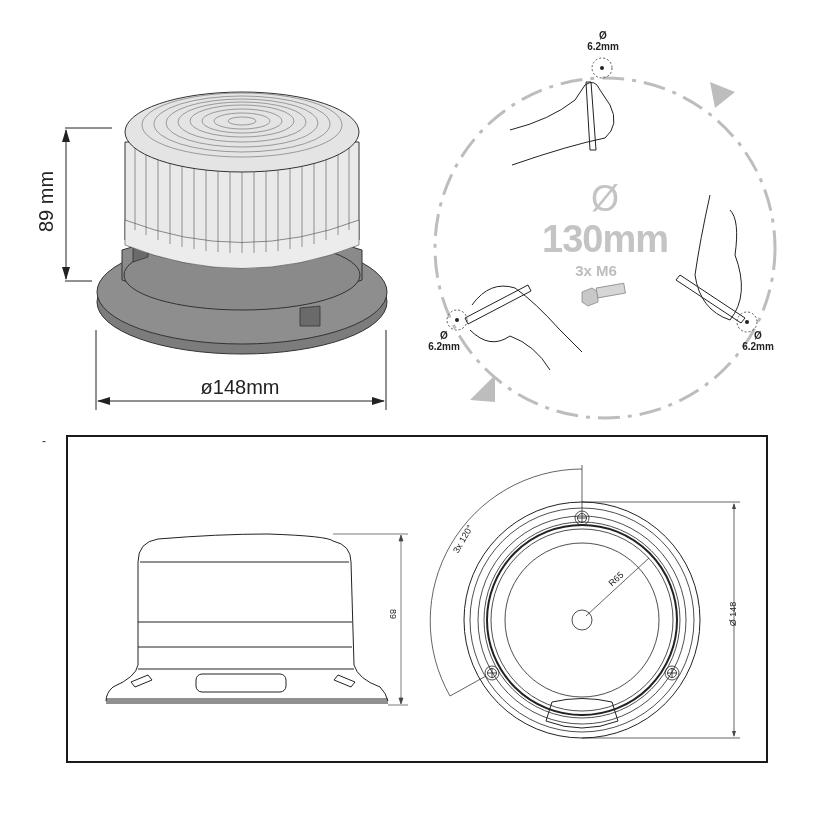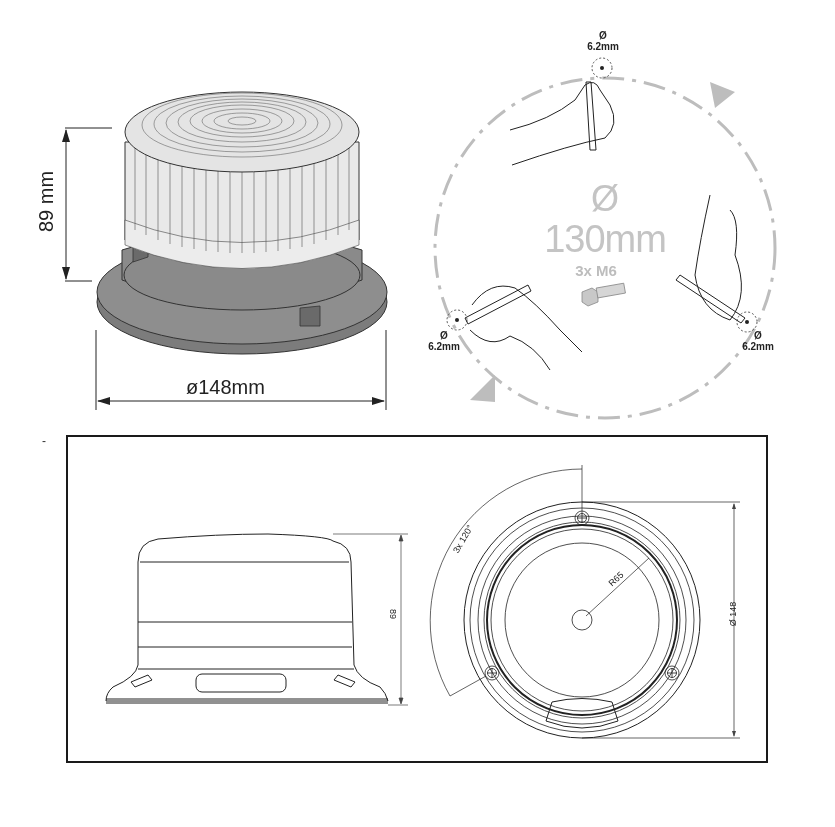--- a/index.html
+++ b/index.html
@@ -64,21 +64,21 @@
     <polygon points="36,49 32,62 40,62" fill="#222"></polygon>
     <polygon points="36,200 32,187 40,187" fill="#222"></polygon>
 
     <line x1="66" y1="250" x2="66" y2="330" stroke="#222" stroke-width="1"></line>
     <line x1="356" y1="250" x2="356" y2="330" stroke="#222" stroke-width="1"></line>
     <line x1="68" y1="321" x2="354" y2="321" stroke="#222" stroke-width="1"></line>
     <polygon points="67,321 80,317 80,325" fill="#222"></polygon>
     <polygon points="355,321 342,317 342,325" fill="#222"></polygon>
   </svg>
   <div class="abs dim-label" style="left:-30px;top:110px;width:92px;text-align:center;font-size:20px;transform:rotate(-90deg);">89 mm</div>
-  <div class="abs dim-label" style="left:156px;top:296px;width:120px;font-size:20px;">ø148mm</div>
+  <div class="abs dim-label" style="left:150px;top:296px;width:120px;text-align:center;font-size:20px;">ø148mm</div>
 </div>
 
 <div class="abs" style="left:410px;top:30px;width:390px;height:390px;">
   <svg width="390" height="390" viewBox="0 0 390 390">
     <circle cx="195" cy="218" r="170" fill="none" stroke="#bdbdbd" stroke-width="3" stroke-dasharray="22 8 4 8"></circle>
 
     <polygon points="300,52 325,62 305,78" fill="#bdbdbd"></polygon>
     <polygon points="60,370 85,345 85,372" fill="#bdbdbd"></polygon>
 
     <circle cx="192" cy="38" r="10" fill="none" stroke="#555" stroke-width="1" stroke-dasharray="2 2"></circle>
@@ -96,21 +96,21 @@
       <path d="M300,165 Q290,210 285,245 Q290,280 320,290 Q340,265 325,225 Q330,190 320,180"></path>
       <path d="M270,245 L335,288 L331,293 L266,250 Z"></path>
     </g>
 
     <g>
       <polygon points="172,262 182,258 188,262 188,272 178,276 172,272" fill="#c8c8c8" stroke="#888" stroke-width="0.8"></polygon>
       <rect x="187" y="258" width="28" height="10" fill="#d6d6d6" stroke="#888" stroke-width="0.8" transform="rotate(-10 187 263)"></rect>
     </g>
   </svg>
   <div class="abs" style="left:165px;top:148px;width:60px;text-align:center;font-size:36px;color:#c4c4c4;">Ø</div>
-  <div class="abs" style="left:110px;top:188px;width:170px;text-align:center;font-size:38px;font-weight:normal;color:#c4c4c4;letter-spacing:-1px;">130mm</div>
+  <div class="abs" style="left:110px;top:188px;width:170px;text-align:center;font-size:38px;font-weight:bold;color:#c4c4c4;letter-spacing:-1px;">130mm</div>
   <div class="abs" style="left:136px;top:232px;width:100px;text-align:center;font-size:15px;font-weight:bold;color:#bdbdbd;">3x M6</div>
 
   <div class="abs" style="left:163px;top:0px;width:60px;text-align:center;font-size:10px;font-weight:bold;line-height:11px;color:#222;">
     <div>Ø</div>
     <div>6.2mm</div>
   </div>
   <div class="abs" style="left:4px;top:300px;width:60px;text-align:center;font-size:10px;font-weight:bold;line-height:11px;color:#222;">
     <div>Ø</div>
     <div>6.2mm</div>
   </div>

